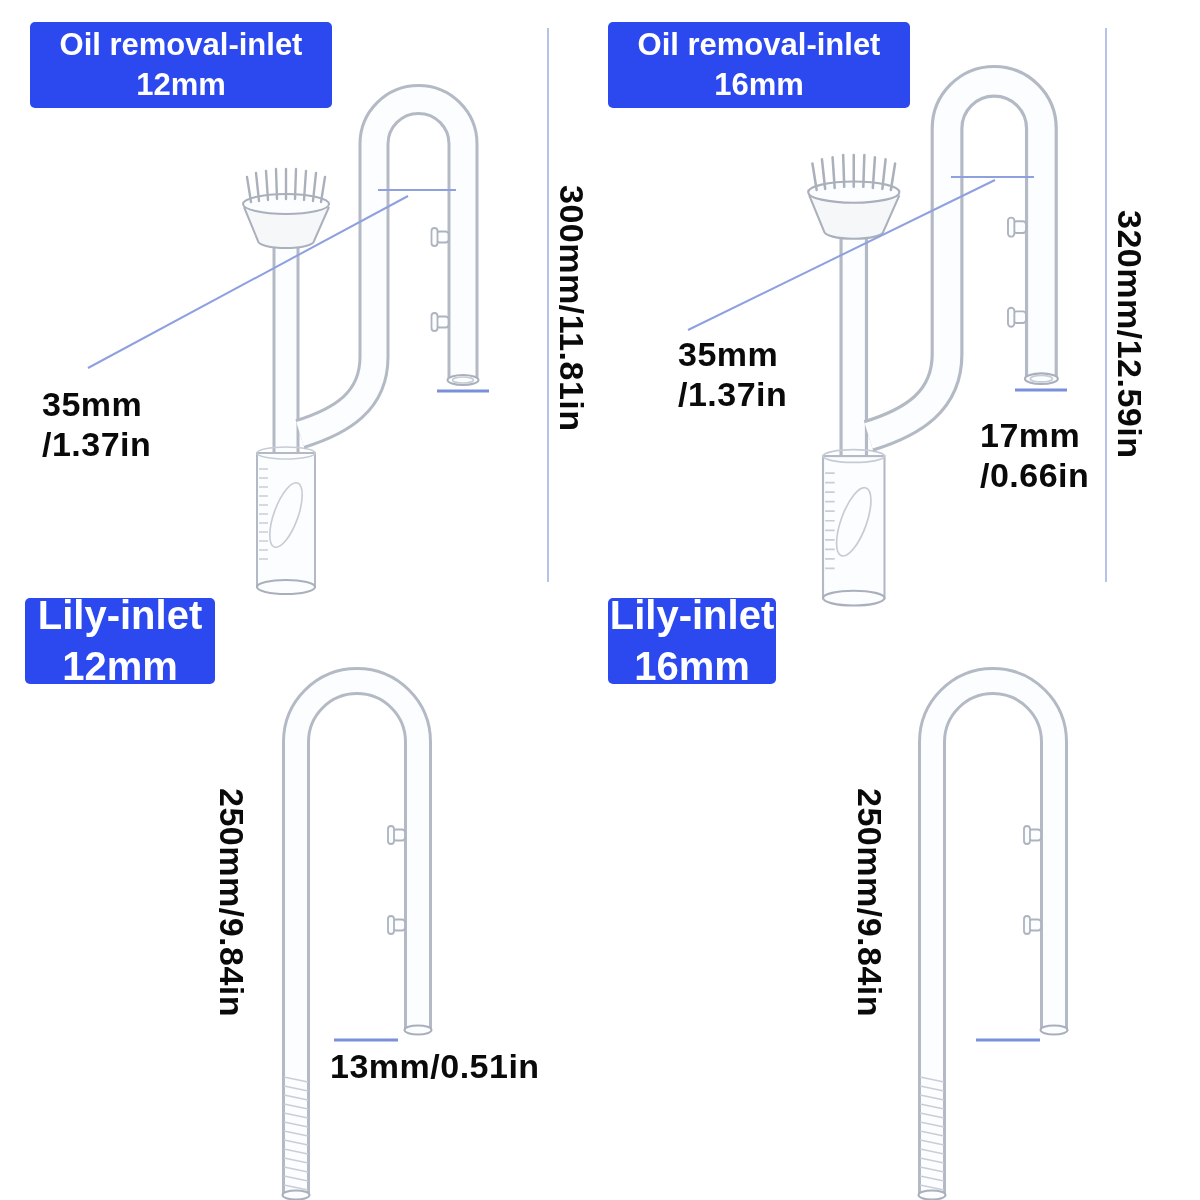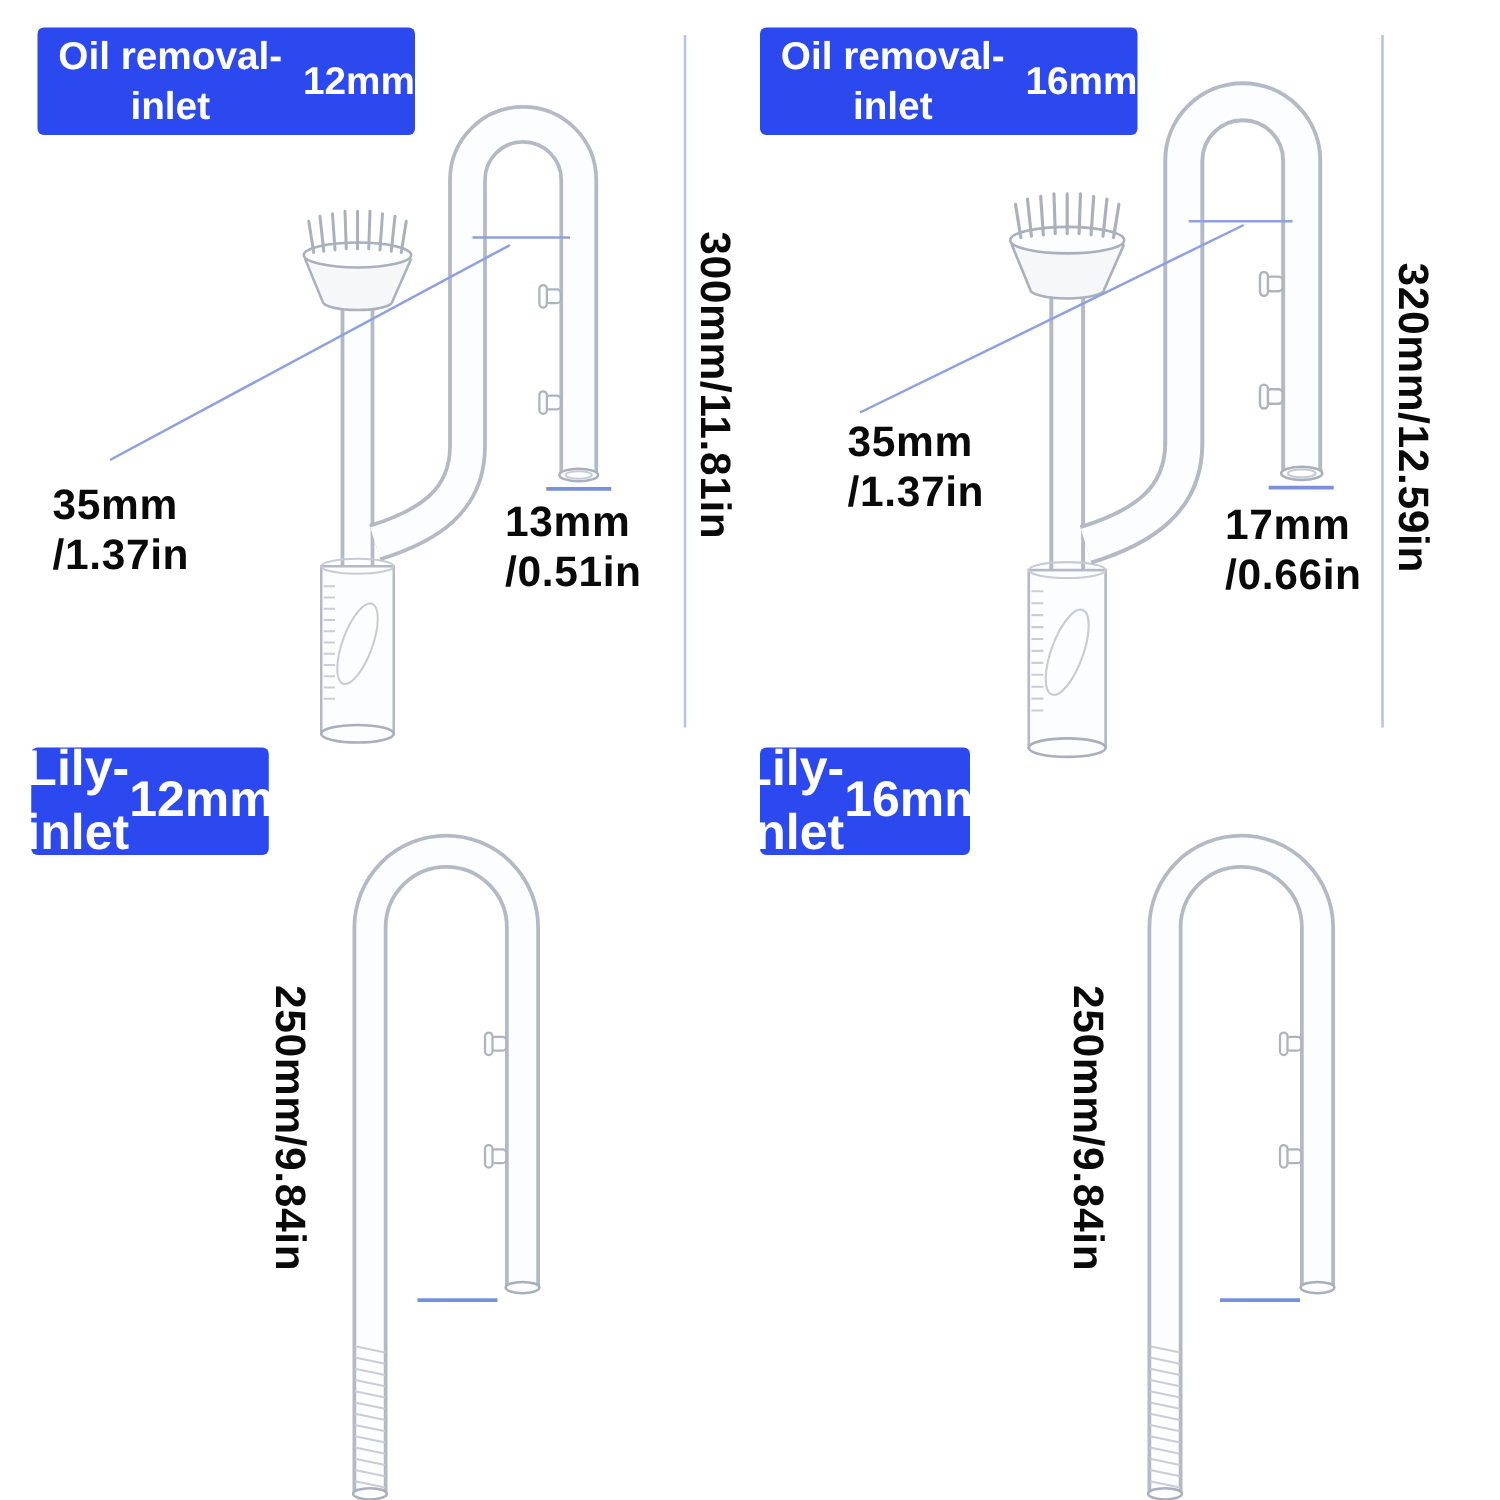--- a/index.html
+++ b/index.html
@@ -24,21 +24,21 @@
   .ridges{stroke:#c9ced6;stroke-width:1.6;fill:none}
   .glass{fill:#fcfdfe;stroke:#adb4c0;stroke-width:1.8}
 
   
   .dim-diag{stroke:#8ea0e0;stroke-width:2}
   .dim-tick{stroke:#7b90da;stroke-width:3}
   .dim-vert{stroke:#b7c2ea;stroke-width:2}
 
   .badge{
     position:absolute;background:#2b49ef;color:#ffffff;border-radius:5px;
-    display:flex;flex-direction:row;align-items:center;justify-content:center;
+    display:flex;flex-direction:column;align-items:center;justify-content:center;
     font-weight:700;text-align:center;line-height:1.28;
   }
   .badge-wide{left-padding:4px;font-size:31px}
   .badge-narrow{font-size:40px}
 
   .dim-label{
     position:absolute;font-weight:700;font-size:34px;color:#0a0a0a;
     line-height:1.18;white-space:pre-line;letter-spacing:.5px;
   }
   .vertical{writing-mode:vertical-rl;}
@@ -120,27 +120,26 @@
     <div>Lily-inlet</div>
     <div>12mm</div>
   </div>
   <div class="badge badge-narrow" style="left:608px;top:598px;width:168px;height:86px">
     <div>Lily-inlet</div>
     <div>16mm</div>
   </div>
 
   <div class="dim-label" style="left:42px;top:384px">35mm
 /1.37in</div>
-  <div class="dim-label" style="left:404px;top:398px">13mm
-/0.51in</div>
   <div class="dim-label vertical" style="left:552px;top:185px">300mm/11.81in</div>
 
   <div class="dim-label" style="left:678px;top:334px">35mm
 /1.37in</div>
-  <div class="dim-label" style="left:980px;top:400px">17mm
+  <div class="dim-label" style="left:980px;top:415px">17mm
 /0.66in</div>
   <div class="dim-label vertical" style="left:1110px;top:210px">320mm/12.59in</div>
 
   <div class="dim-label vertical" style="left:212px;top:788px">250mm/9.84in</div>
+  <div class="dim-label" style="left:330px;top:1046px">13mm/0.51in</div>
 
   <div class="dim-label vertical" style="left:850px;top:788px">250mm/9.84in</div>
 
 </div>
 
 </body></html>

